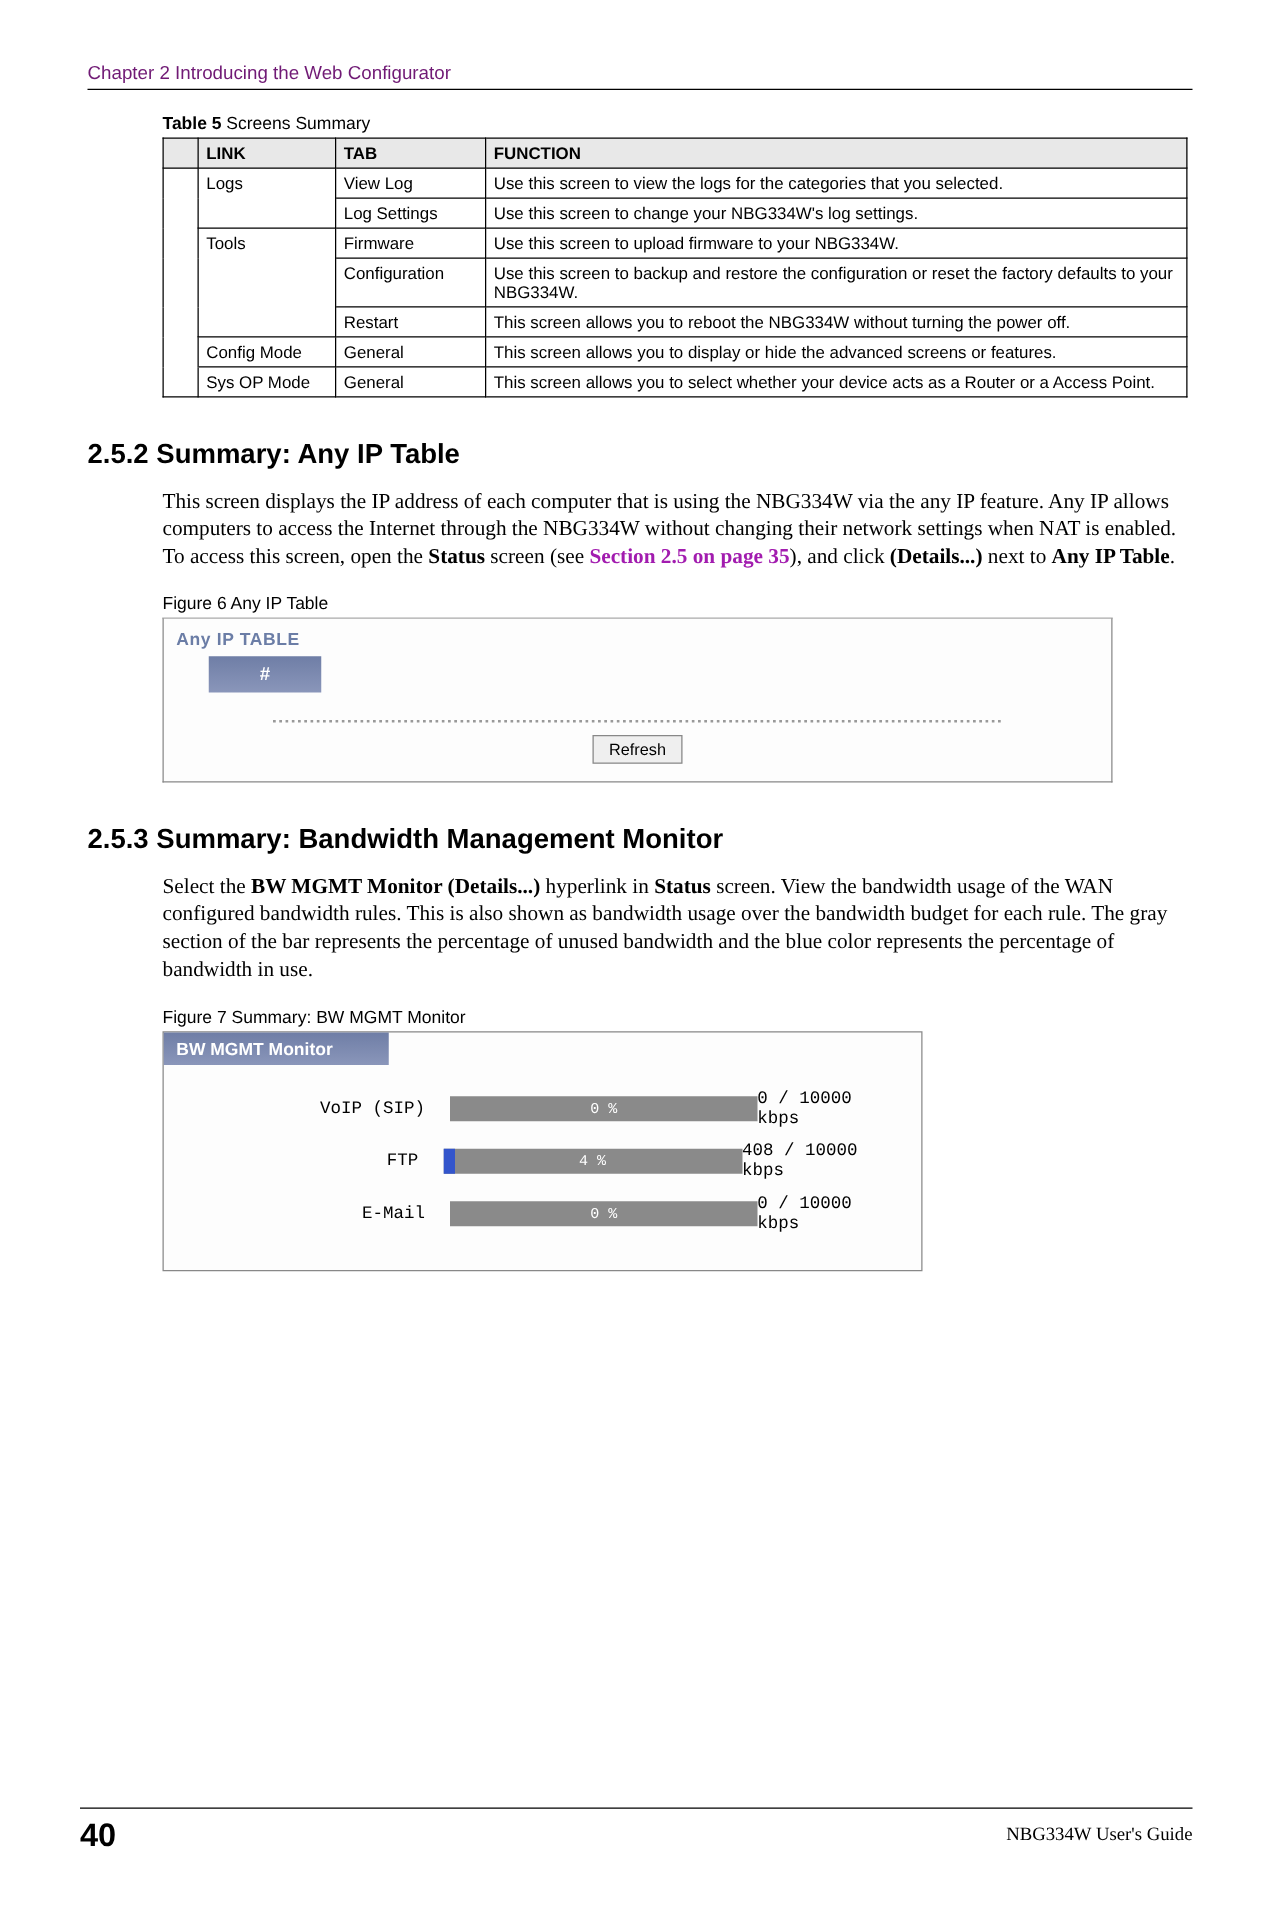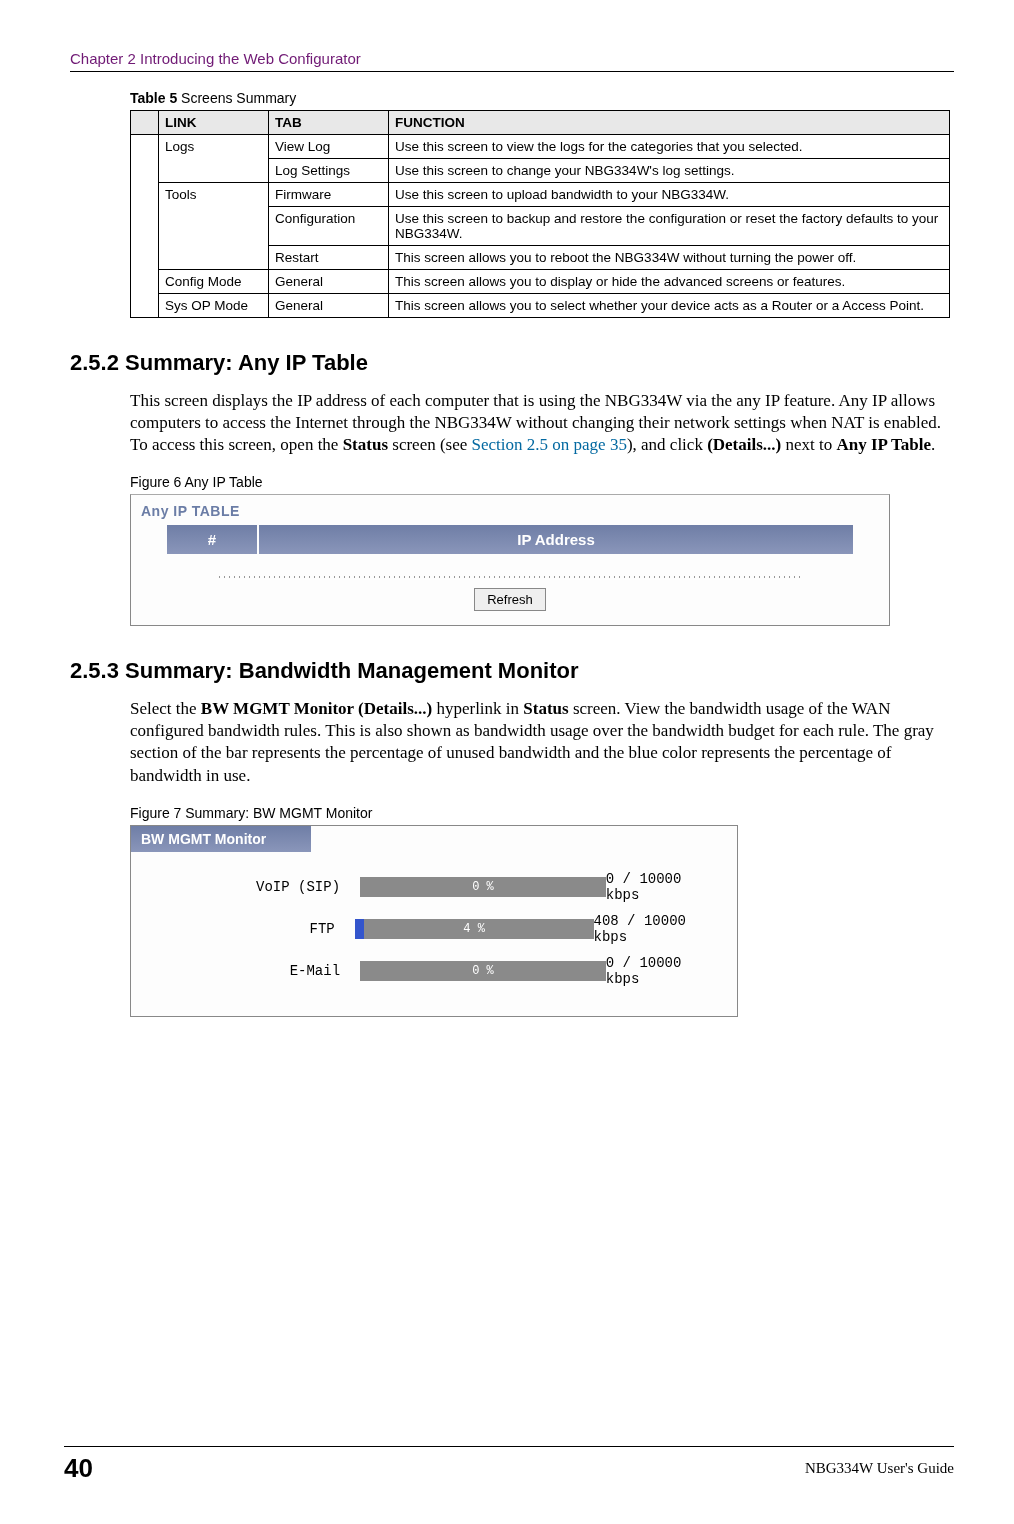--- a/index.html
+++ b/index.html
@@ -61,21 +61,21 @@
   }
   .body-para {
     font-family: "Times New Roman", Times, serif;
     font-size: 17px;
     margin-top: 14px;
     margin-left: 60px;
     line-height: 1.3;
     width: 820px;
   }
   .body-para .bold { font-weight: bold; }
-  .body-para .link { color: #0369a1; }
+  .body-para .link { color: #a21caf; font-weight: bold; }
   .fig-caption {
     font-family: Arial, Helvetica, sans-serif;
     font-size: 14px;
     margin-left: 60px;
     margin-top: 18px;
     margin-bottom: 4px;
   }
   .fig-caption .bold { font-weight: normal; }
 
   
@@ -237,21 +237,21 @@
     </tr>
     <tr>
       <td class="td-nb"></td>
       <td>Log Settings</td>
       <td>Use this screen to change your NBG334W's log settings.</td>
     </tr>
     <tr>
       <td class="td-nb"></td>
       <td rowspan="3">Tools</td>
       <td>Firmware</td>
-      <td>Use this screen to upload bandwidth to your NBG334W.</td>
+      <td>Use this screen to upload firmware to your NBG334W.</td>
     </tr>
     <tr>
       <td class="td-nb"></td>
       <td>Configuration</td>
       <td>Use this screen to backup and restore the configuration or reset the factory defaults to your NBG334W.</td>
     </tr>
     <tr>
       <td class="td-nb"></td>
       <td>Restart</td>
       <td>This screen allows you to reboot the NBG334W without turning the power off.</td>
@@ -276,21 +276,20 @@
   <span>This screen displays the IP address of each computer that is using the NBG334W via the any IP feature. Any IP allows computers to access the Internet through the NBG334W without changing their network settings when NAT is enabled. To access this screen, open the </span><span class="bold">Status</span><span> screen (see </span><span class="link">Section 2.5 on page 35</span><span>), and click </span><span class="bold">(Details...)</span><span> next to </span><span class="bold">Any IP Table</span><span>.</span>
 </p>
 
 <div class="fig-caption">
   <span class="bold">Figure 6</span><span>   Any IP Table</span>
 </div>
 <div class="fig6">
   <div class="title">Any IP TABLE</div>
   <div class="hdr-row">
     <div class="hdr h1">#</div>
-    <div class="hdr h2">IP Address</div>
   </div>
   <div class="dotted"></div>
   <div class="refresh-wrap">
     <span class="refresh-btn">Refresh</span>
   </div>
 </div>
 
 <h2 class="section-h">2.5.3  Summary: Bandwidth Management Monitor</h2>
 <p class="body-para">
   <span>Select the </span><span class="bold">BW MGMT Monitor (Details...)</span><span> hyperlink in </span><span class="bold">Status</span><span> screen. View the bandwidth usage of the WAN configured bandwidth rules. This is also shown as bandwidth usage over the bandwidth budget for each rule. The gray section of the bar represents the percentage of unused bandwidth and the blue color represents the percentage of bandwidth in use.</span>

